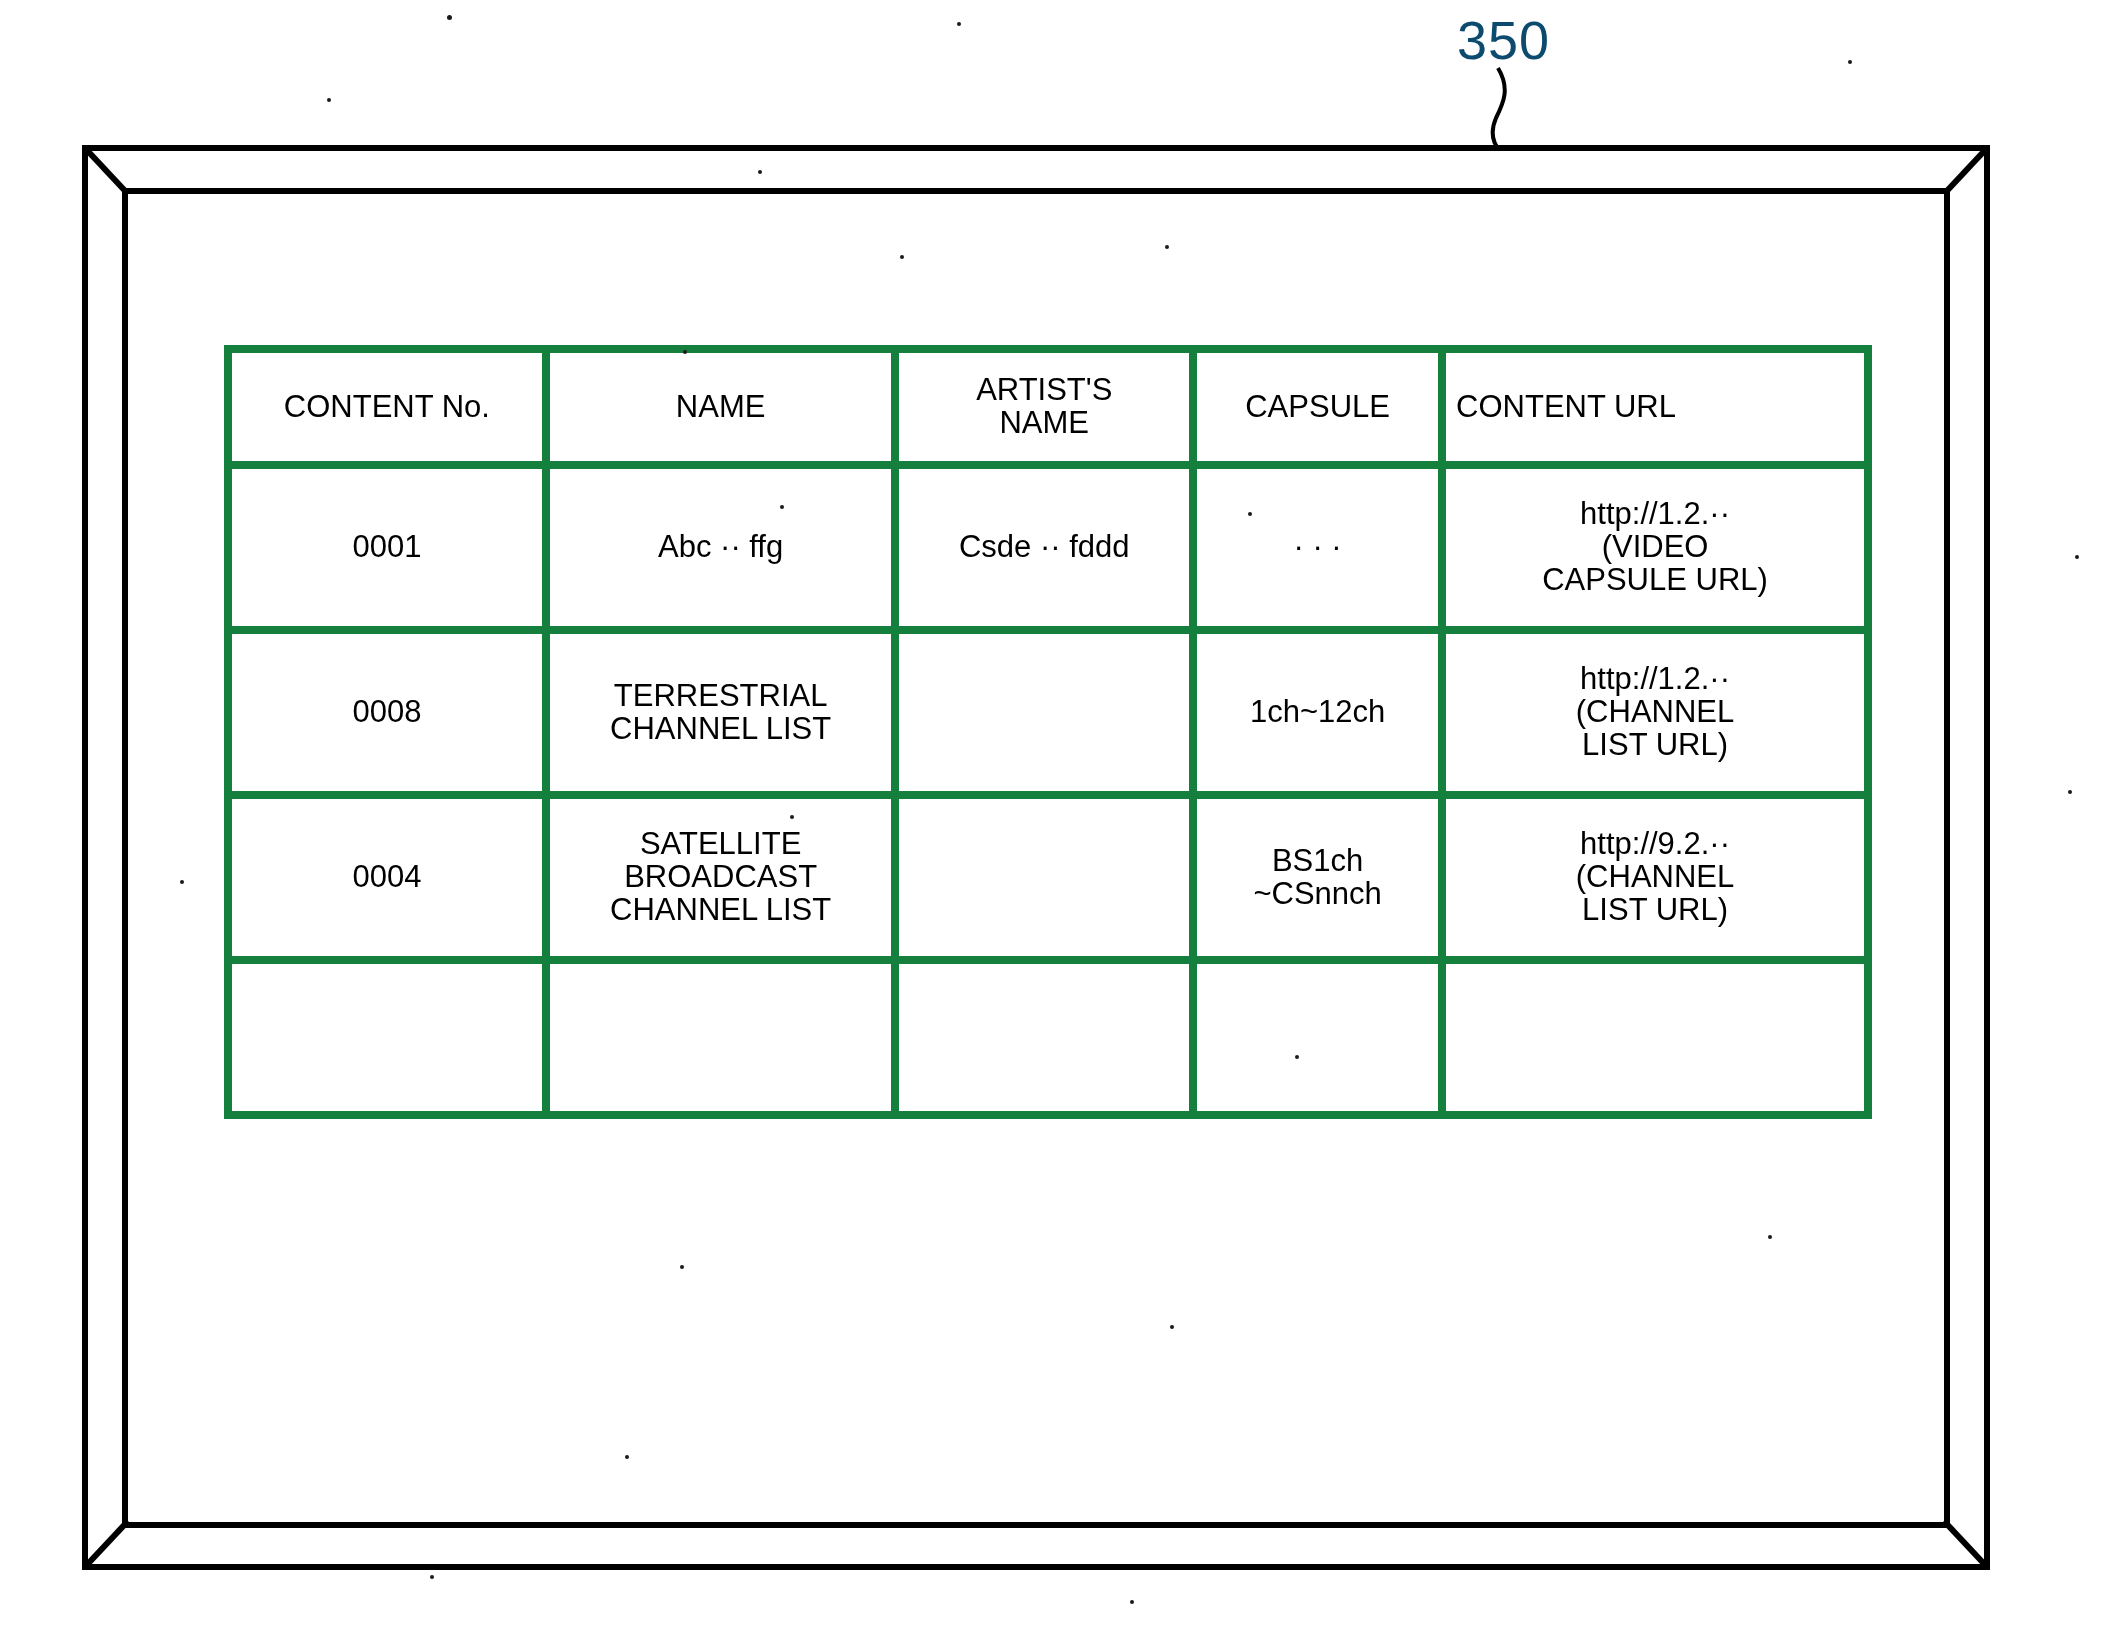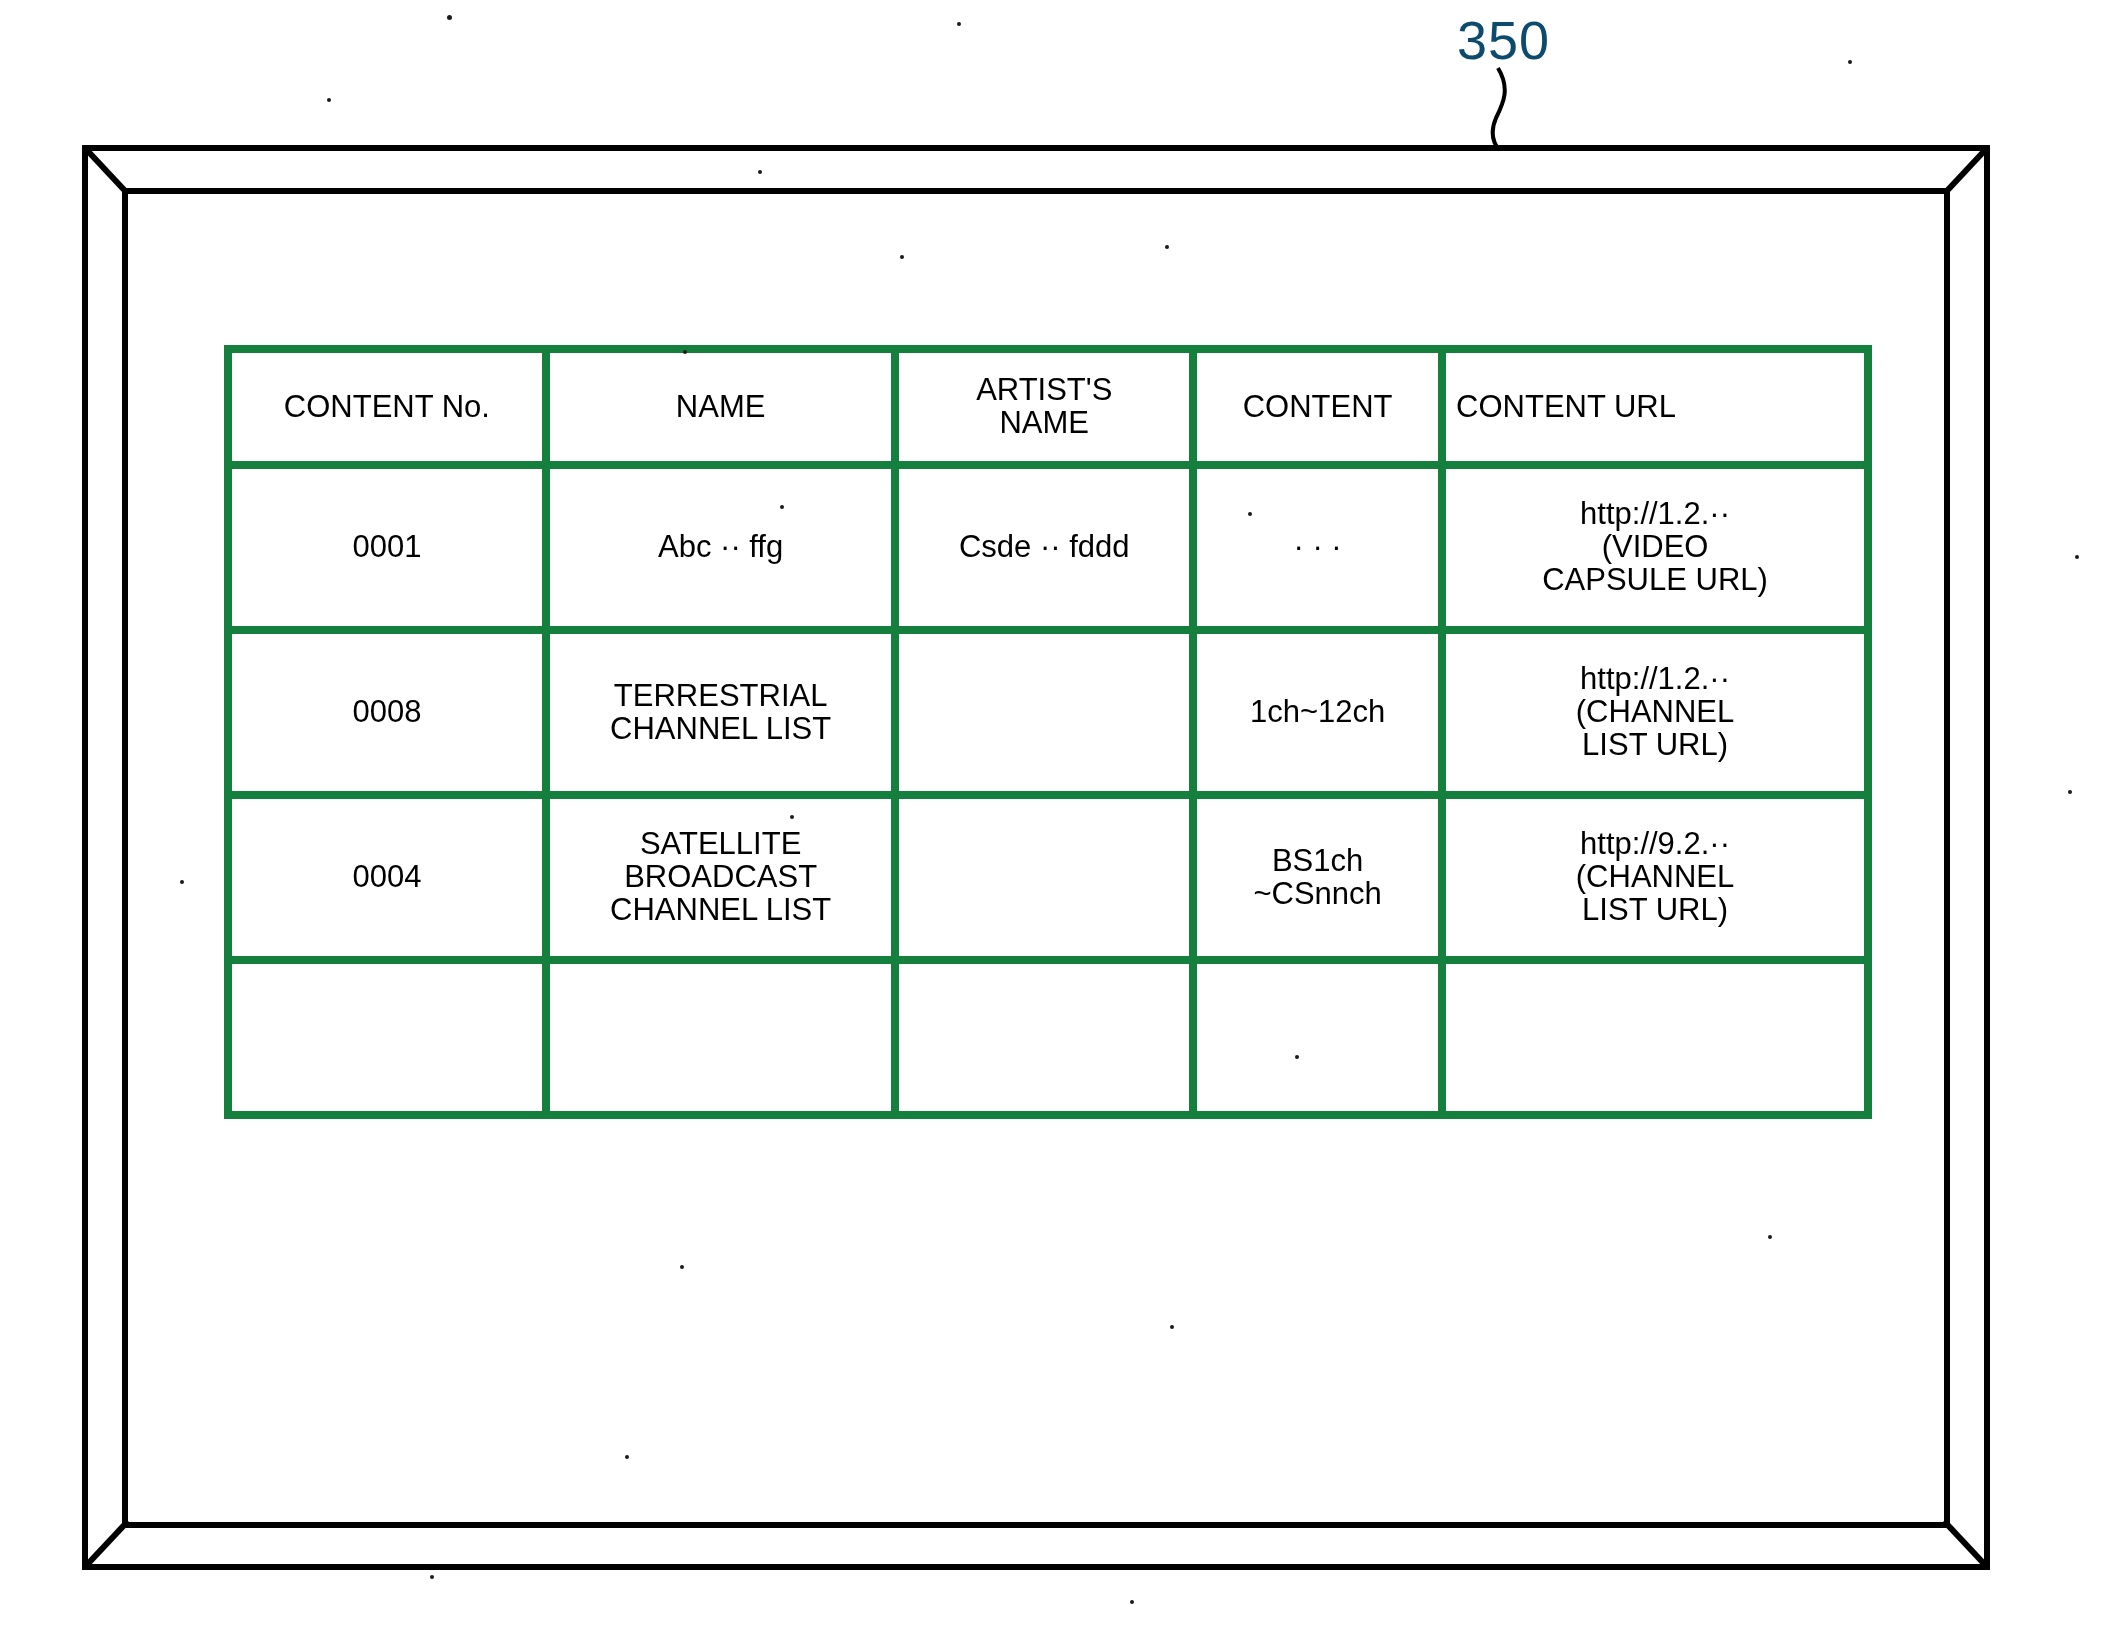--- a/index.html
+++ b/index.html
@@ -163,21 +163,21 @@
         <col class="col-artist">
         <col class="col-channel">
         <col class="col-url">
       </colgroup>
       <thead>
         <tr>
           <th class="c-center">CONTENT No.</th>
           <th class="c-center">NAME</th>
           <th class="c-left cell-multiline">ARTIST'S
 NAME</th>
-          <th class="c-center">CONTENT</th>
+          <th class="c-center">CAPSULE</th>
           <th class="c-left">CONTENT URL</th>
         </tr>
       </thead>
       <tbody>
         <tr class="row-tall">
           <td class="c-center">0001</td>
           <td class="c-center">Abc ·· ffg</td>
           <td class="c-center">Csde ·· fddd</td>
           <td class="c-center">· · ·</td>
           <td class="c-left cell-multiline">http://1.2.··

